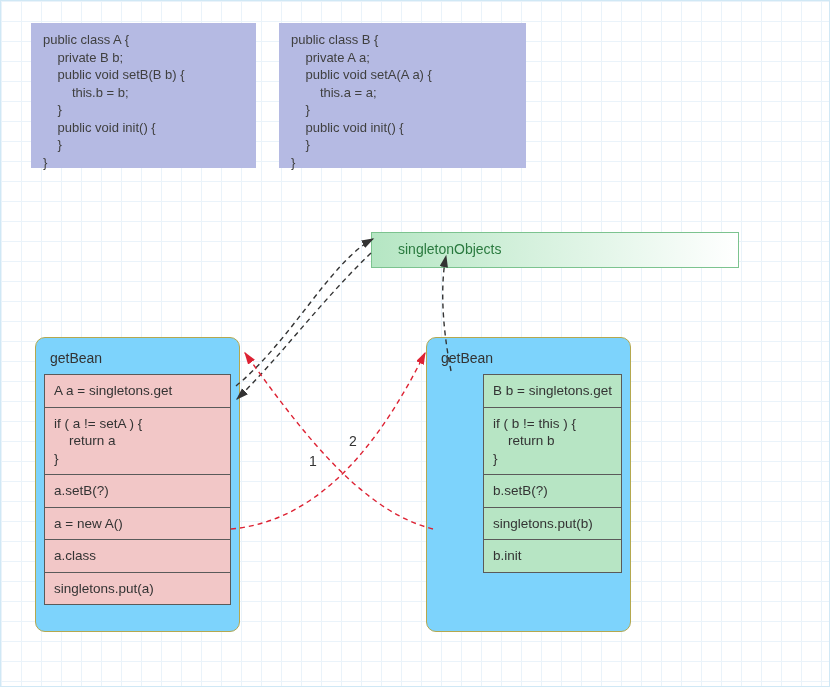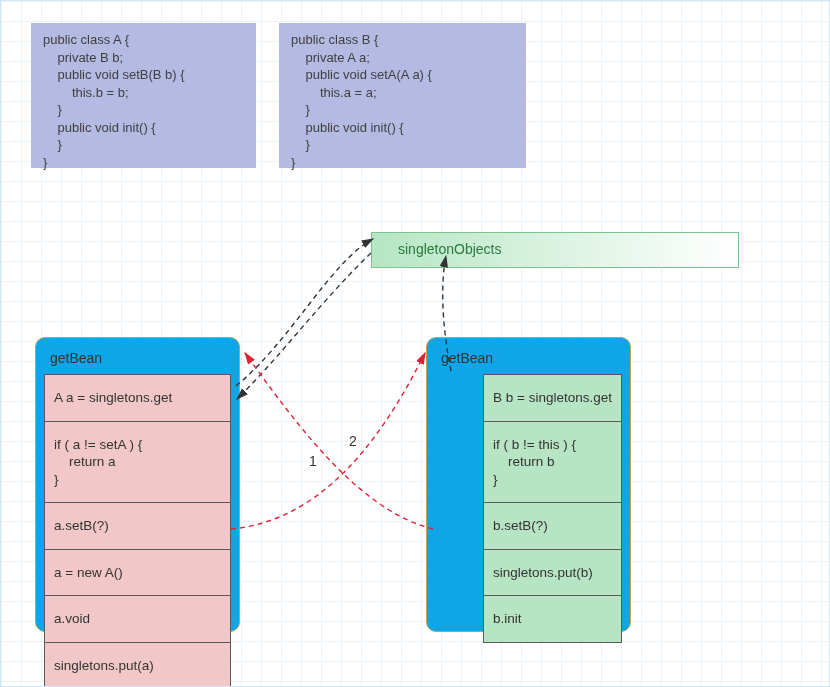--- a/index.html
+++ b/index.html
@@ -46,34 +46,34 @@
   background: linear-gradient(to right, #b5e6c3, #ffffff);
   padding: 8px 26px;
   color: #2a7a3f;
   font-size: 14px;
   margin-top: 13px;
 }
 
 .getbean {
   position: absolute;
   width: 205px;
-  background: #0ea5e9;
+  background: #7dd3fc;
   border: 1px solid #b5a84e;
   border-radius: 10px;
   padding: 8px 8px 10px 8px;
 }
 .getbeanA { left: 34px; top: 336px; height: 295px; }
 .getbeanB { left: 425px; top: 336px; height: 295px; }
 .gb-title {
   font-size: 14px;
   padding: 4px 6px 8px 6px;
 }
 .cell {
   border: 1px solid #5a5a5a;
-  padding: 14px 9px;
+  padding: 7px 9px;
   margin-bottom: -1px;
   font-size: 13.5px;
   line-height: 1.3;
   white-space: pre;
 }
 .cellA { background: #f2c7c7; }
 .cellB { background: #b7e5c4; margin-left: 48px; }
 
 .edge-label {
   position: absolute;
@@ -118,21 +118,21 @@
   </div>
 
   <div class="getbean getbeanA">
     <div class="gb-title">getBean</div>
     <div class="cell cellA">A a = singletons.get</div>
     <div class="cell cellA">if ( a != setA ) {
     return a
 }</div>
     <div class="cell cellA">a.setB(?)</div>
     <div class="cell cellA">a = new A()</div>
-    <div class="cell cellA">a.void</div>
+    <div class="cell cellA">a.class</div>
     <div class="cell cellA">singletons.put(a)</div>
   </div>
 
   <div class="getbean getbeanB">
     <div class="gb-title">getBean</div>
     <div class="cell cellB">B b = singletons.get</div>
     <div class="cell cellB">if ( b != this ) {
     return b
 }</div>
     <div class="cell cellB">b.setB(?)</div>

